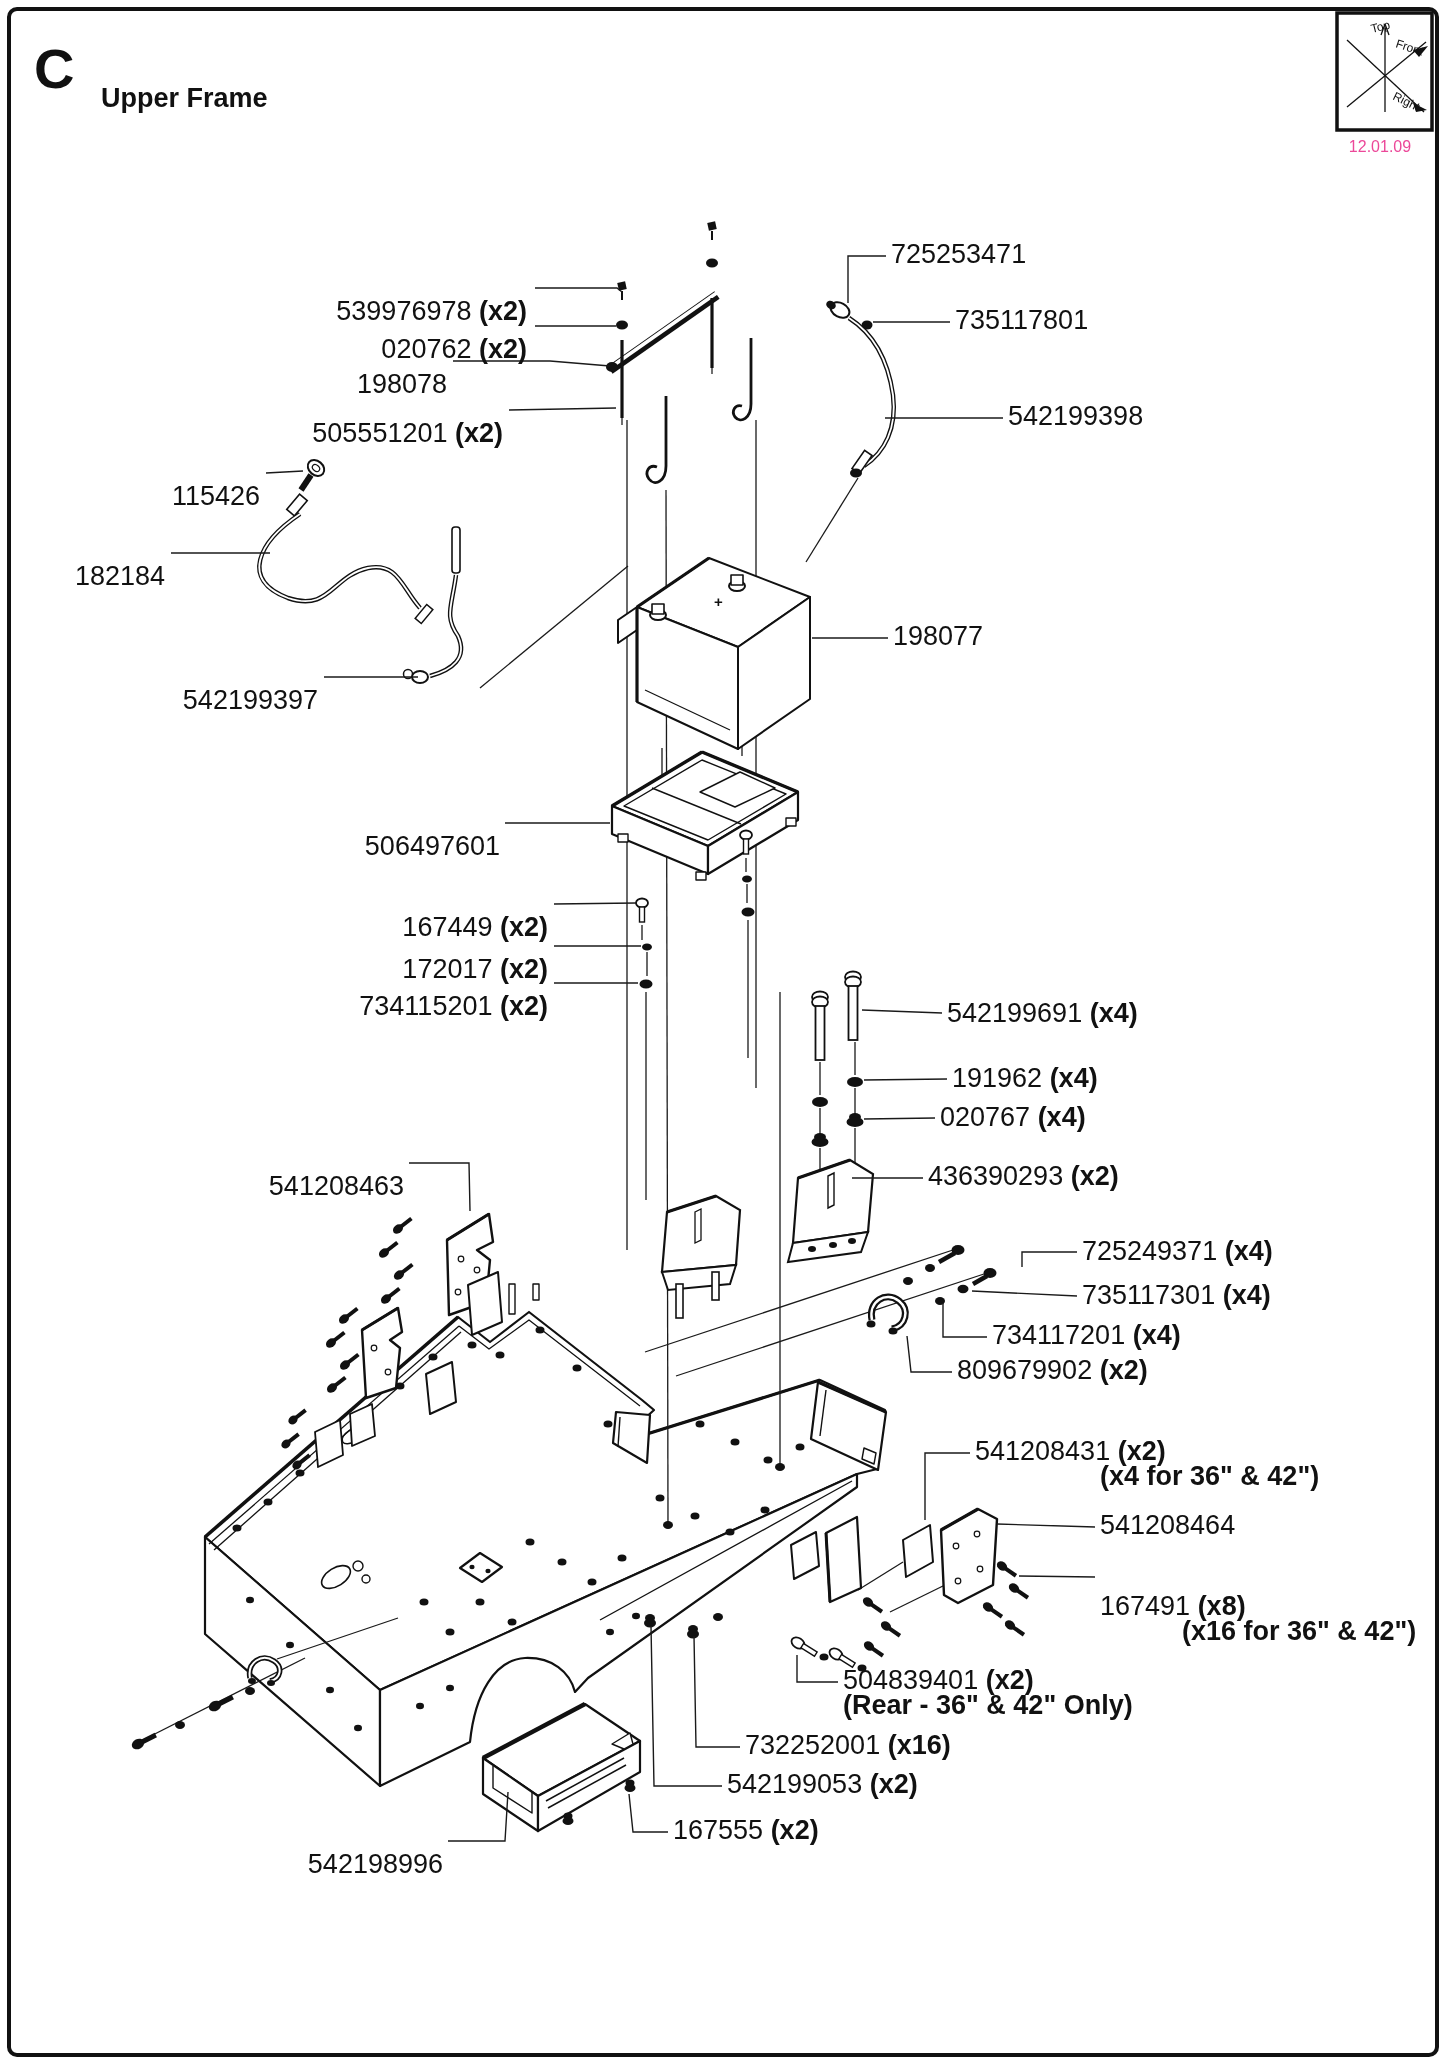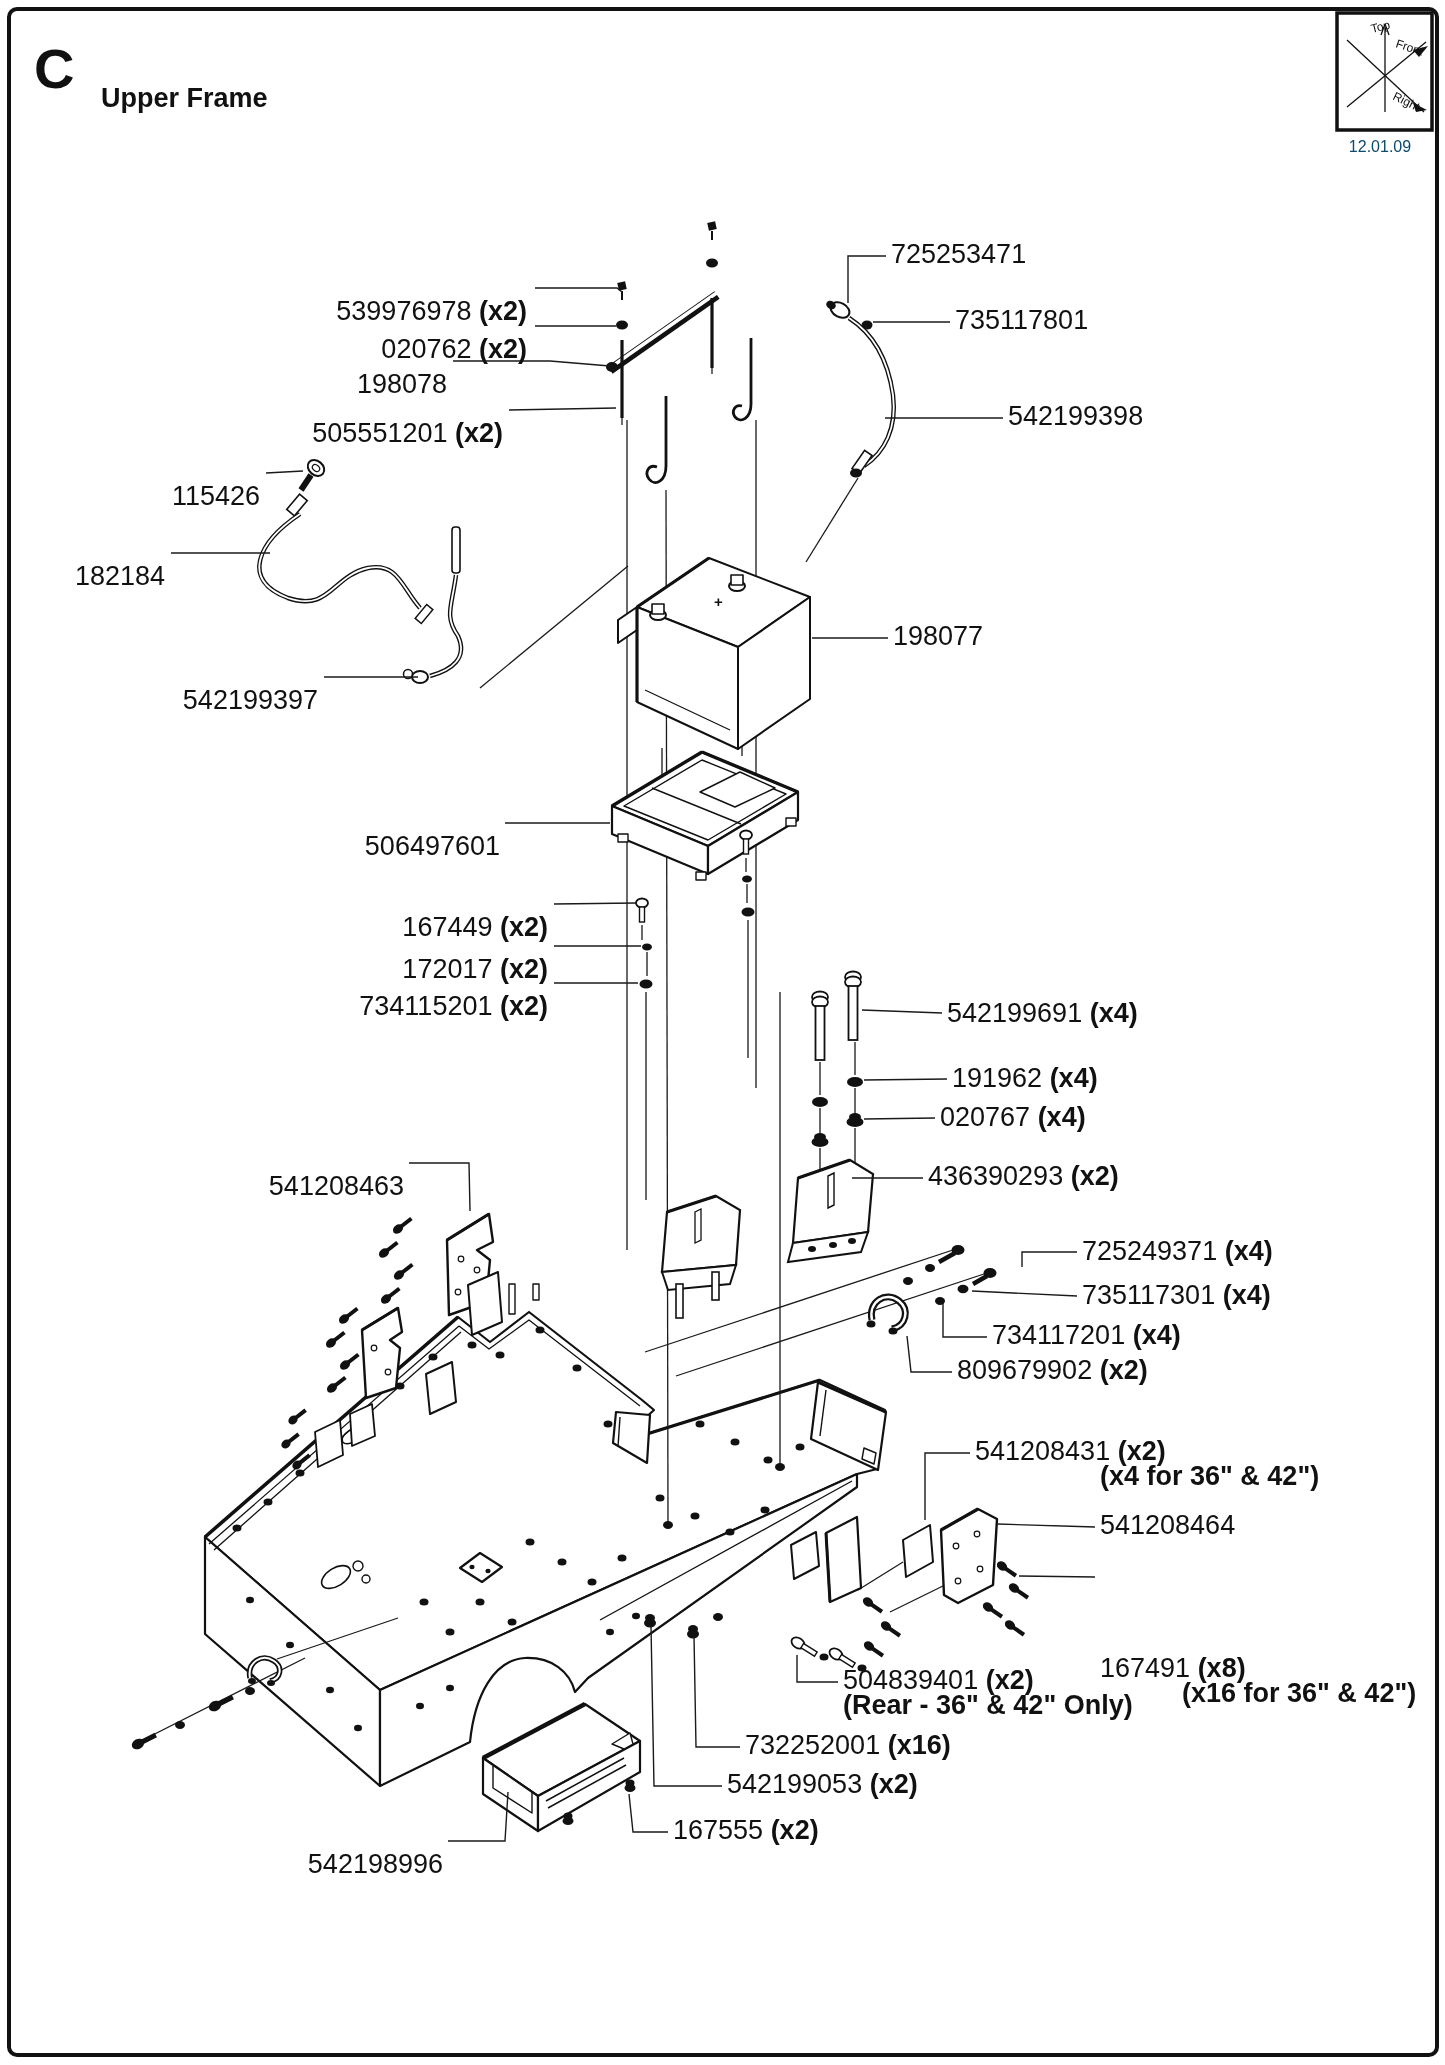--- a/index.html
+++ b/index.html
@@ -1,21 +1,21 @@
 <!DOCTYPE html>
 <html><head>
 <meta charset="utf-8">
 <style>
   html,body{margin:0;padding:0;background:#fff;}
   .page{position:relative;width:1445px;height:2065px;background:#fff;overflow:hidden;
         font-family:"Liberation Sans", sans-serif;color:#111;}
   svg{position:absolute;left:0;top:0;}
   .title-c{position:absolute;left:34px;top:36px;font-size:56px;font-weight:bold;letter-spacing:1px;}
   .title-name{position:absolute;left:101px;top:60px;font-size:27px;font-weight:bold;margin-top:23px;}
-  .date{position:absolute;left:1330px;top:138px;width:100px;text-align:center;font-size:16px;color:#0c4a6e;}
+  .date{position:absolute;left:1330px;top:138px;width:100px;text-align:center;font-size:16px;color:#ec4899;}
   .plabel{position:absolute;font-size:27px;white-space:nowrap;line-height:25px;}
   .plabel .qty{font-weight:bold;}
   .plabel .note{font-weight:bold;}
   .r{text-align:right;margin-top:25px;}
 </style>
 </head>
 <body>
 
 <div class="page">
 
@@ -500,20 +500,20 @@
   <div class="plabel" style="left:952px;top:1066px"><span>191962</span> <span class="qty">(x4)</span></div>
   <div class="plabel" style="left:940px;top:1105px"><span>020767</span> <span class="qty">(x4)</span></div>
   <div class="plabel" style="left:928px;top:1164px"><span>436390293</span> <span class="qty">(x2)</span></div>
   <div class="plabel r" style="right:1041px;top:1149px"><span>541208463</span></div>
   <div class="plabel" style="left:1082px;top:1239px"><span>725249371</span> <span class="qty">(x4)</span></div>
   <div class="plabel" style="left:1082px;top:1283px"><span>735117301</span> <span class="qty">(x4)</span></div>
   <div class="plabel" style="left:992px;top:1323px"><span>734117201</span> <span class="qty">(x4)</span></div>
   <div class="plabel" style="left:957px;top:1358px"><span>809679902</span> <span class="qty">(x2)</span></div>
   <div class="plabel" style="left:975px;top:1439px"><span>541208431</span> <span class="qty">(x2)</span><div class="note" style="margin-left:125px">(x4 for 36" &amp; 42")</div></div>
   <div class="plabel" style="left:1100px;top:1513px"><span>541208464</span></div>
-  <div class="plabel" style="left:1100px;top:1656px"><span>167491</span> <span class="qty">(x8)</span><div class="note" style="margin-left:82px">(x16 for 36" &amp; 42")</div></div>
+  <div class="plabel" style="left:1100px;top:1594px"><span>167491</span> <span class="qty">(x8)</span><div class="note" style="margin-left:82px">(x16 for 36" &amp; 42")</div></div>
   <div class="plabel" style="left:843px;top:1668px"><span>504839401</span> <span class="qty">(x2)</span><div class="note">(Rear - 36" &amp; 42" Only)</div></div>
   <div class="plabel" style="left:745px;top:1733px"><span>732252001</span> <span class="qty">(x16)</span></div>
   <div class="plabel" style="left:727px;top:1772px"><span>542199053</span> <span class="qty">(x2)</span></div>
   <div class="plabel" style="left:673px;top:1818px"><span>167555</span> <span class="qty">(x2)</span></div>
   <div class="plabel r" style="right:1002px;top:1827px"><span>542198996</span></div>
 
 </div>
 
 </body></html>

